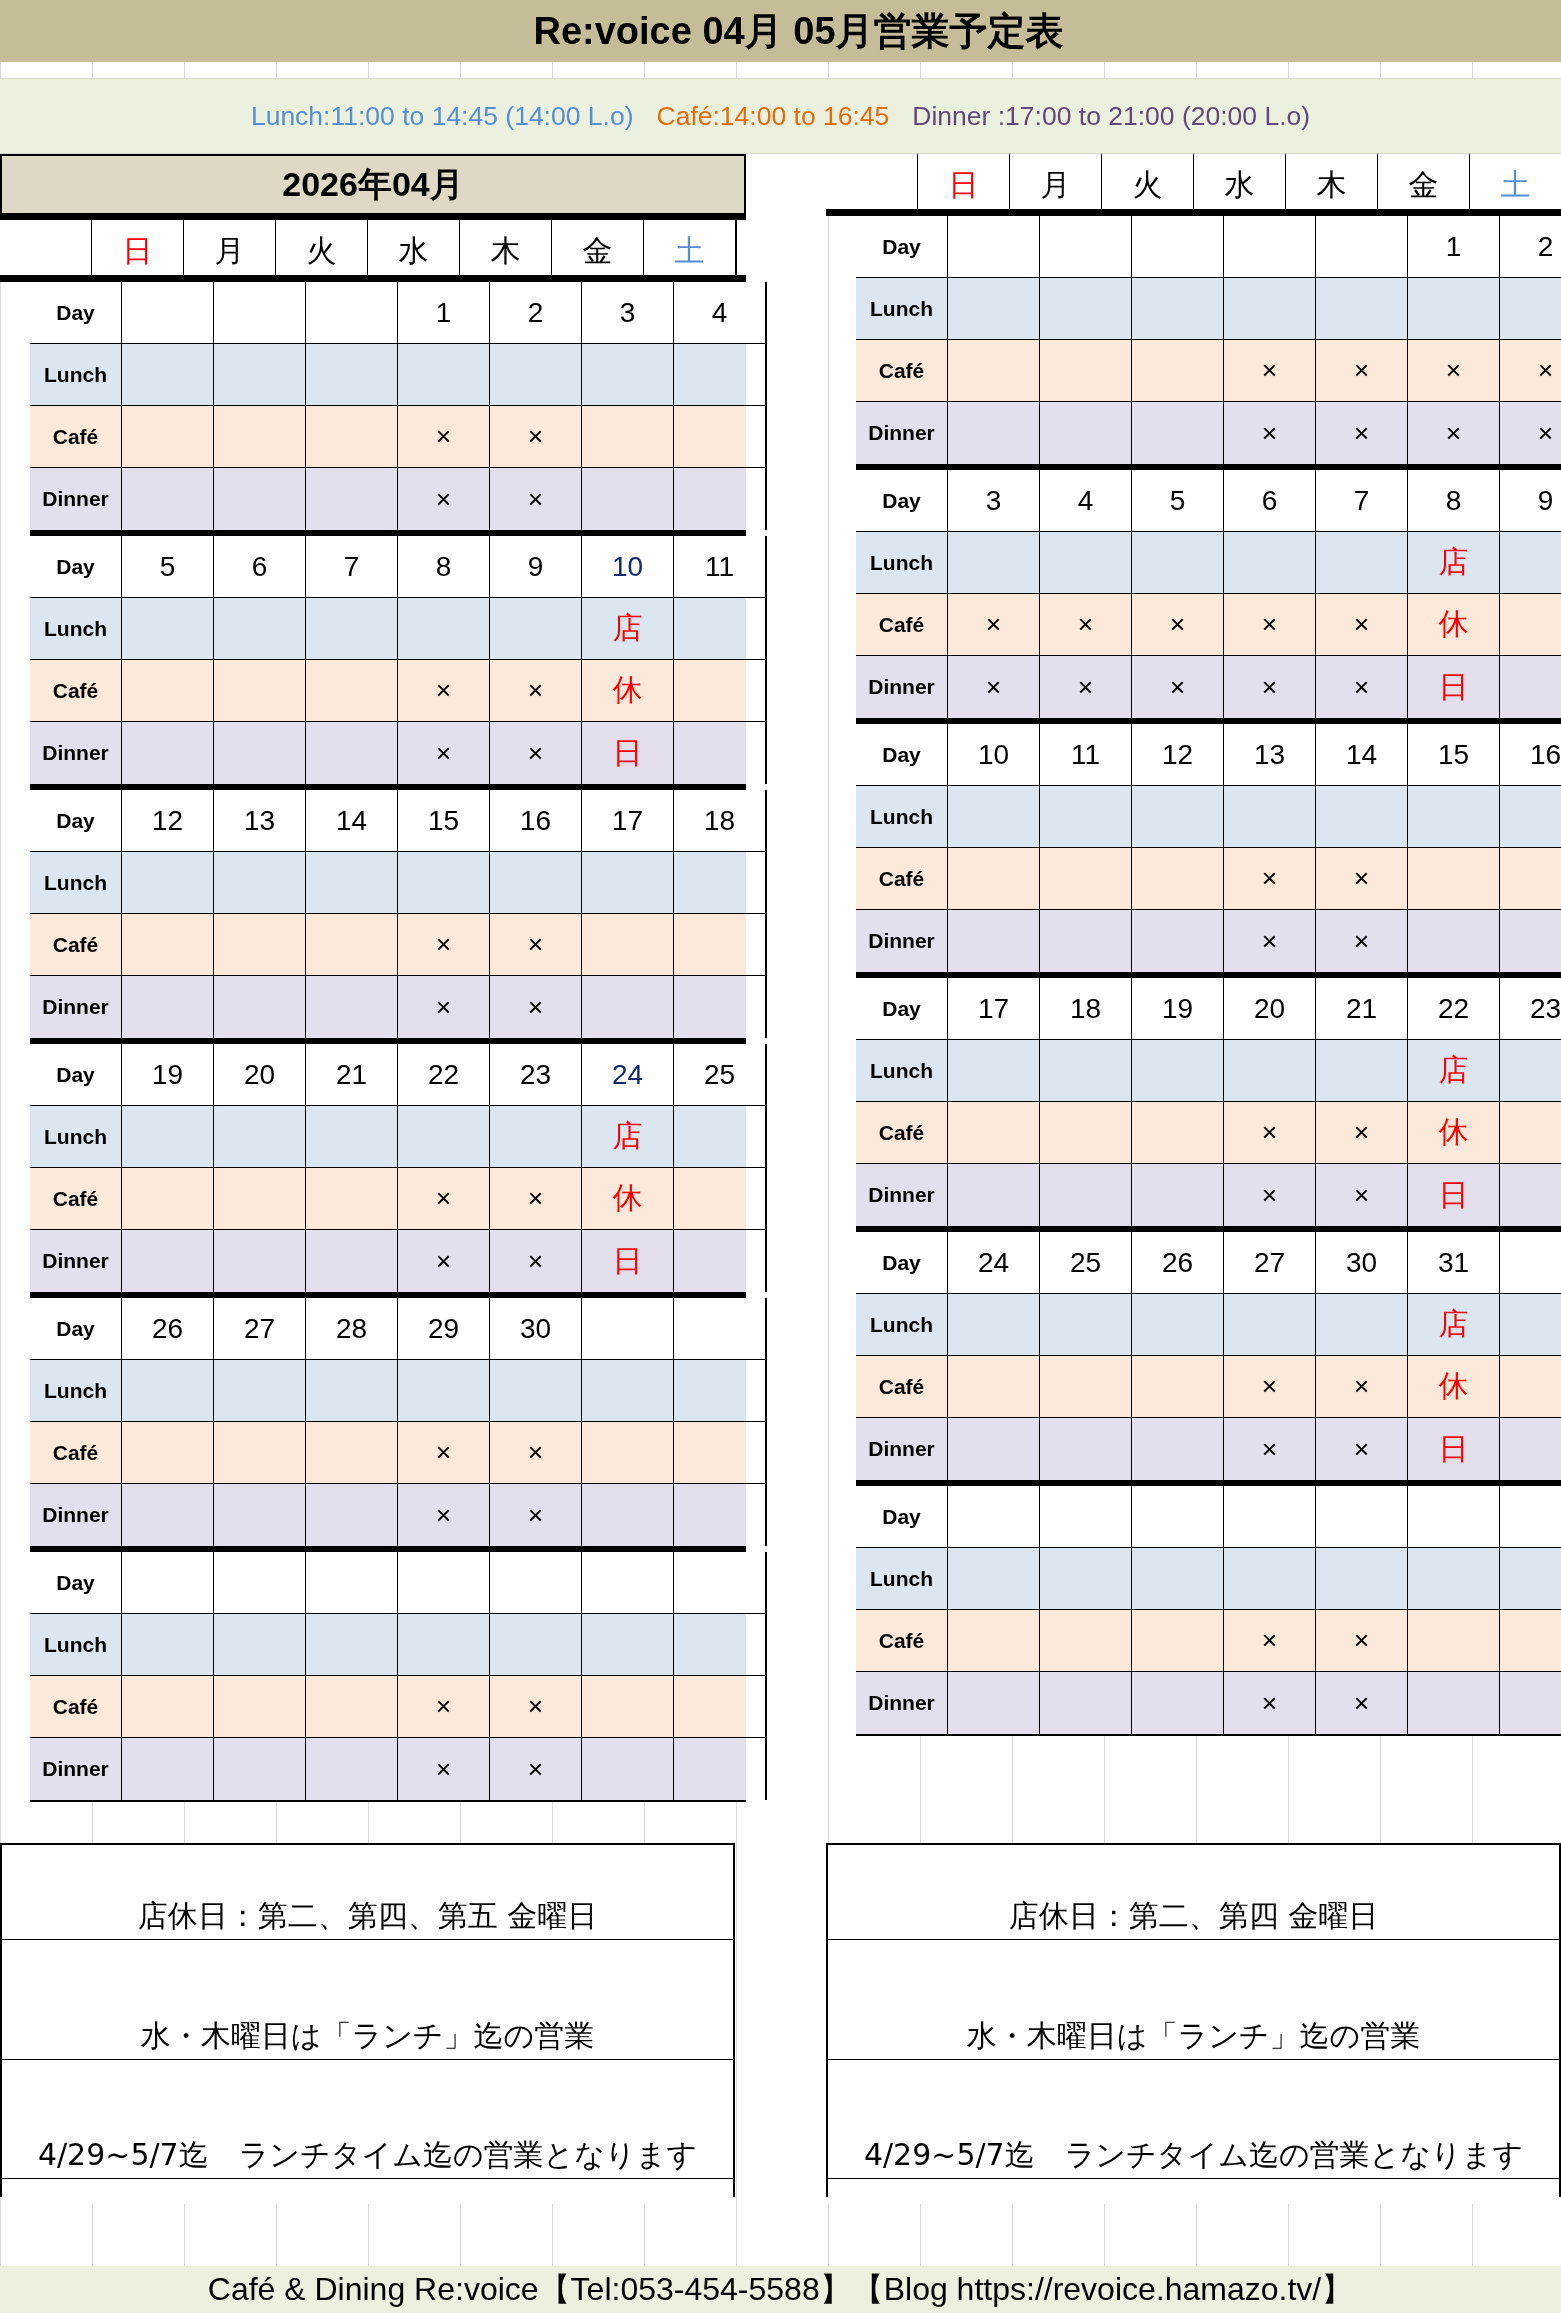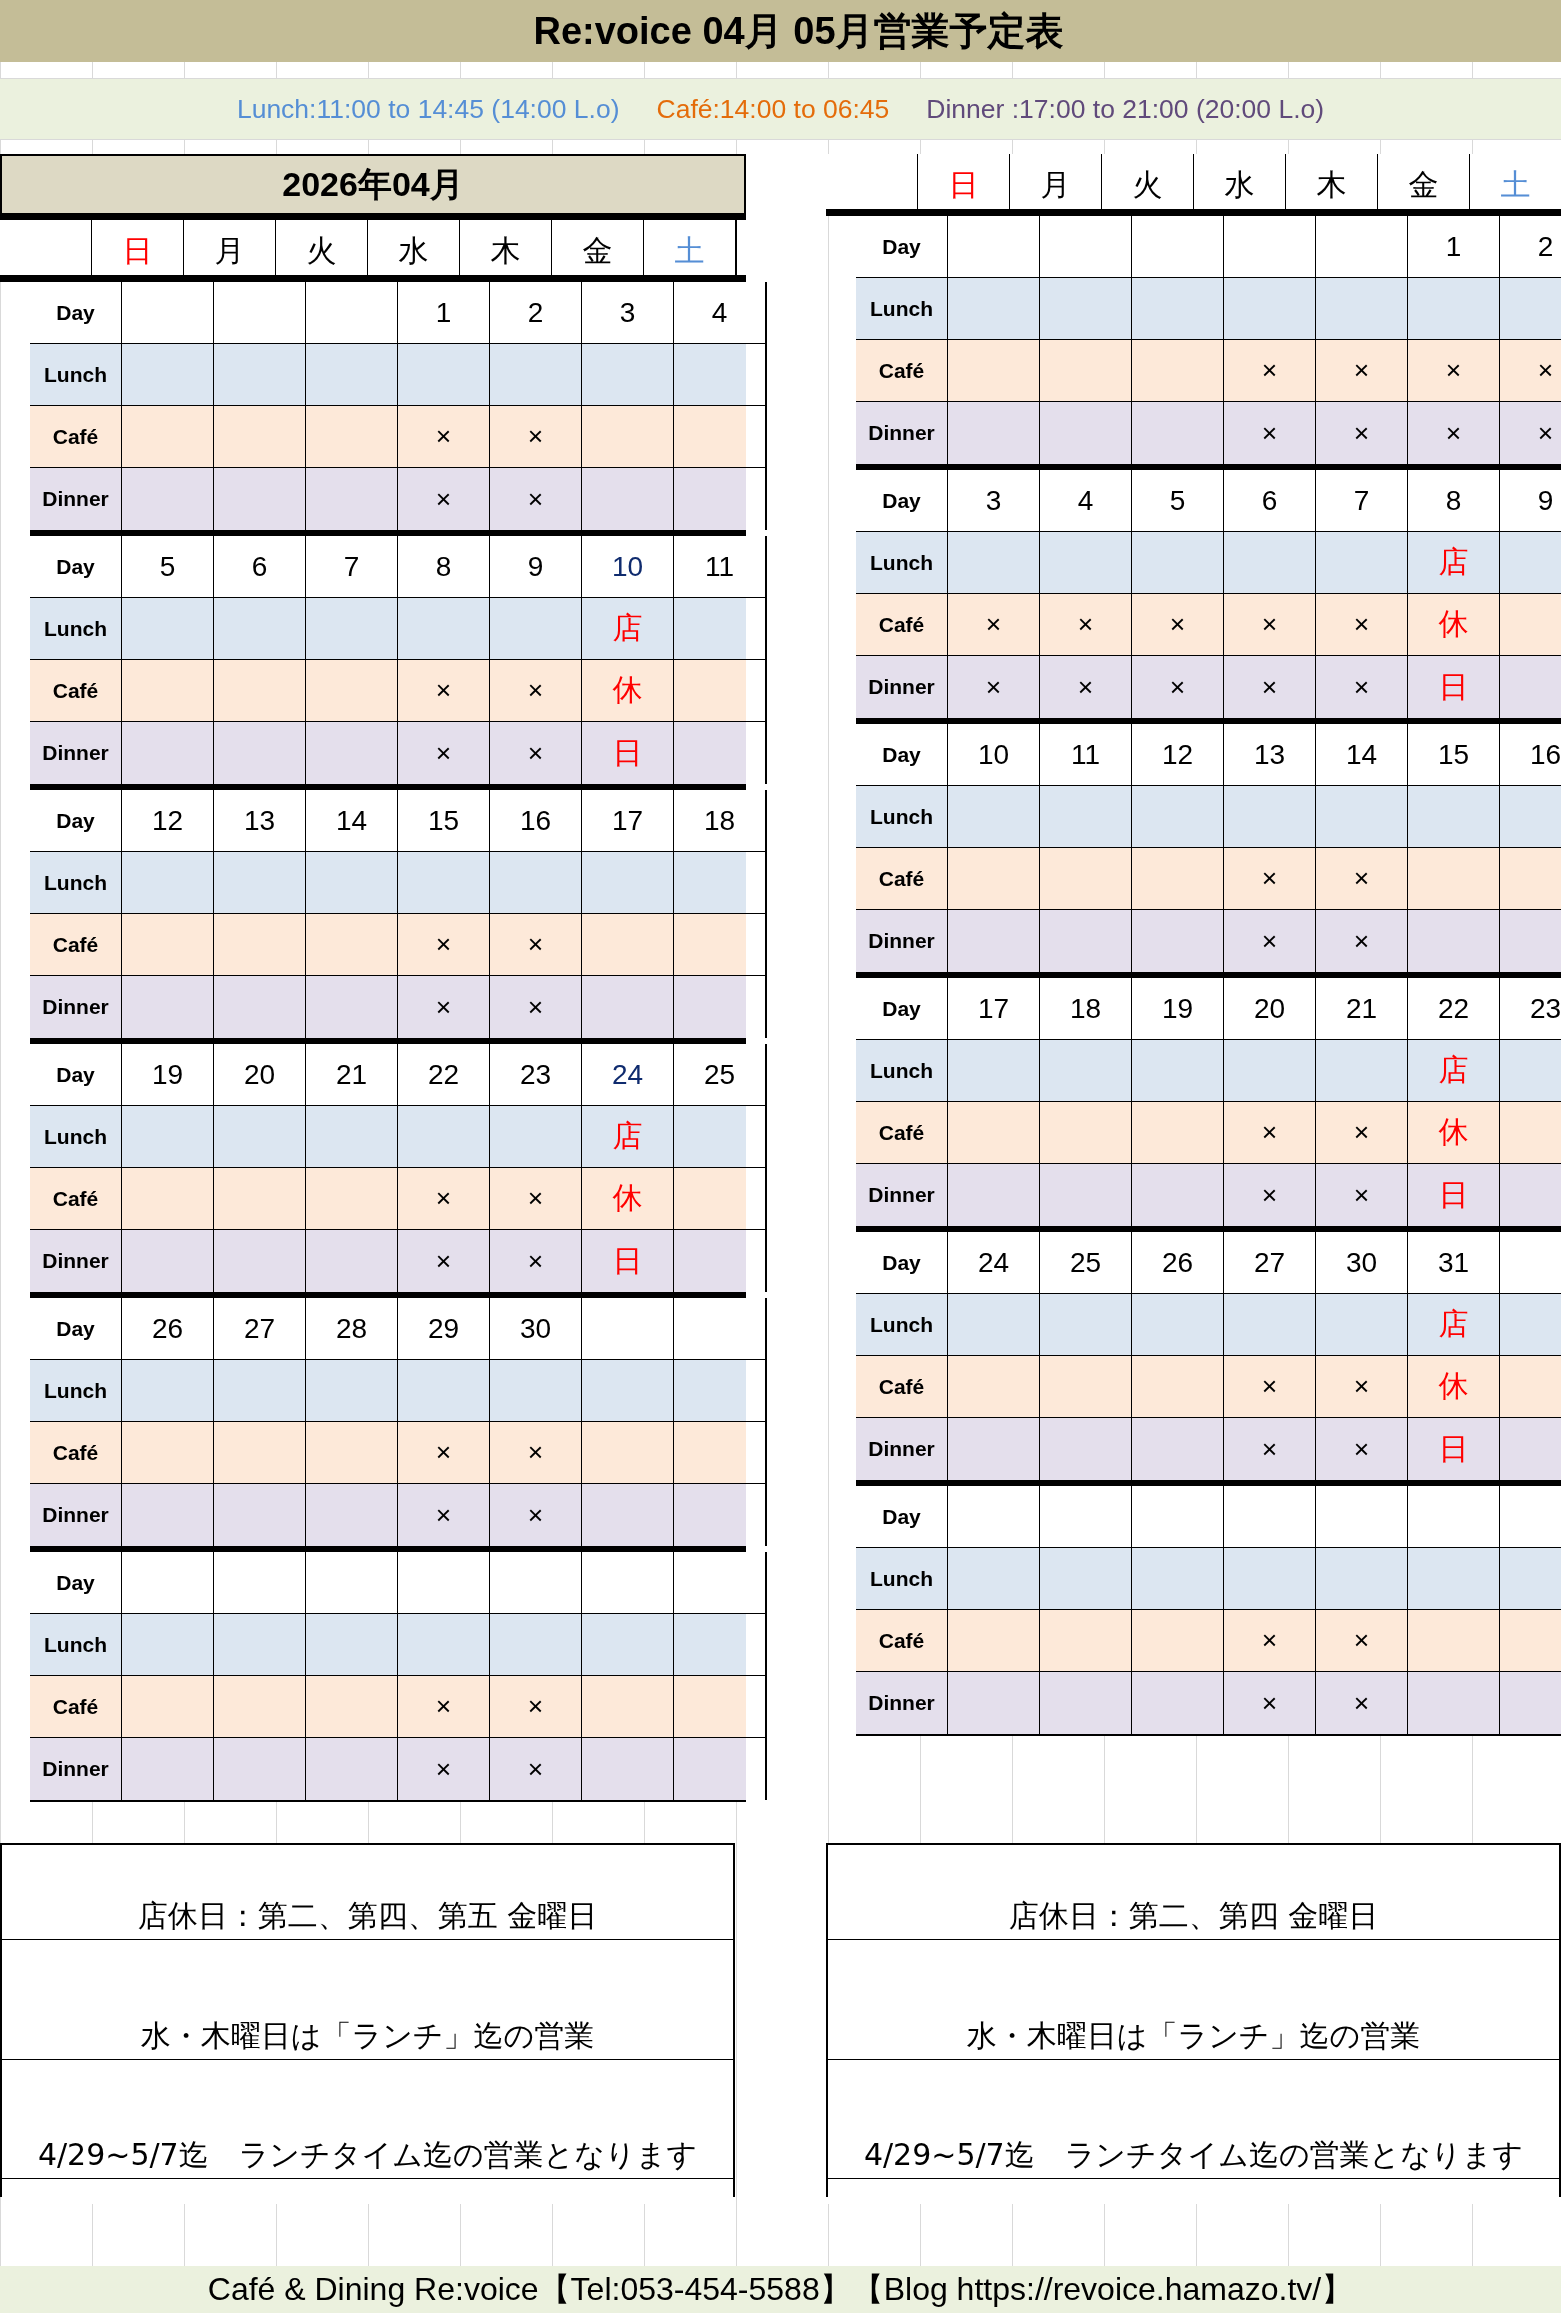--- a/index.html
+++ b/index.html
@@ -14,24 +14,24 @@
   }
   .title-bar {
     position: absolute; left: 0; top: 0; width: 1561px; height: 62px;
     background: #c4bd97;
     display: flex; align-items: center; justify-content: center;
     font-size: 38px; font-weight: bold; letter-spacing: 0px;
     font-family: "Liberation Sans", sans-serif;
     padding-left: 36px;
   }
   .hours-bar {
-    position: absolute; left: 0; top: 78px; width: 1561px; height: 62px;
+    position: absolute; left: 0; top: 78px; width: 1561px; height: 76px;
     background: #ebf1de;
     display: flex; align-items: center; justify-content: center;
-    gap: 37px;
+    gap: 23px;
     font-size: 26.5px; font-family: "Liberation Sans", sans-serif;
     border-top: 0.9px solid #d9d9d9; border-bottom: 0.9px solid #d9d9d9;
   }
   .hours-bar .lunch { color: #558ed5; }
   .hours-bar .cafe { color: #e46c0a; }
   .hours-bar .dinner { color: #604a7b; }
 
   .month {
     position: absolute; top: 154px; width: 746px;
   }
@@ -89,21 +89,21 @@
     font-size: 32px; font-family: "Liberation Sans", sans-serif;
   }
 </style>
 </head>
 <body>
 
 <div class="title-bar">Re:voice 04月 05月営業予定表</div>
 
 <div class="hours-bar">
   <span class="lunch">Lunch:11:00 to 14:45 (14:00 L.o)</span>
-  <span class="cafe">Café:14:00 to 06:45</span>
+  <span class="cafe">Café:14:00 to 16:45</span>
   <span class="dinner">Dinner :17:00 to 21:00 (20:00 L.o)</span>
 </div>
 
 <div class="month left" id="month-0">
     <div class="month-header">2026年04月</div>
     <div class="grid-row weekday-row">
       <div class="cell"></div>
       <div class="cell red">日</div>
       <div class="cell">月</div>
       <div class="cell">火</div>

